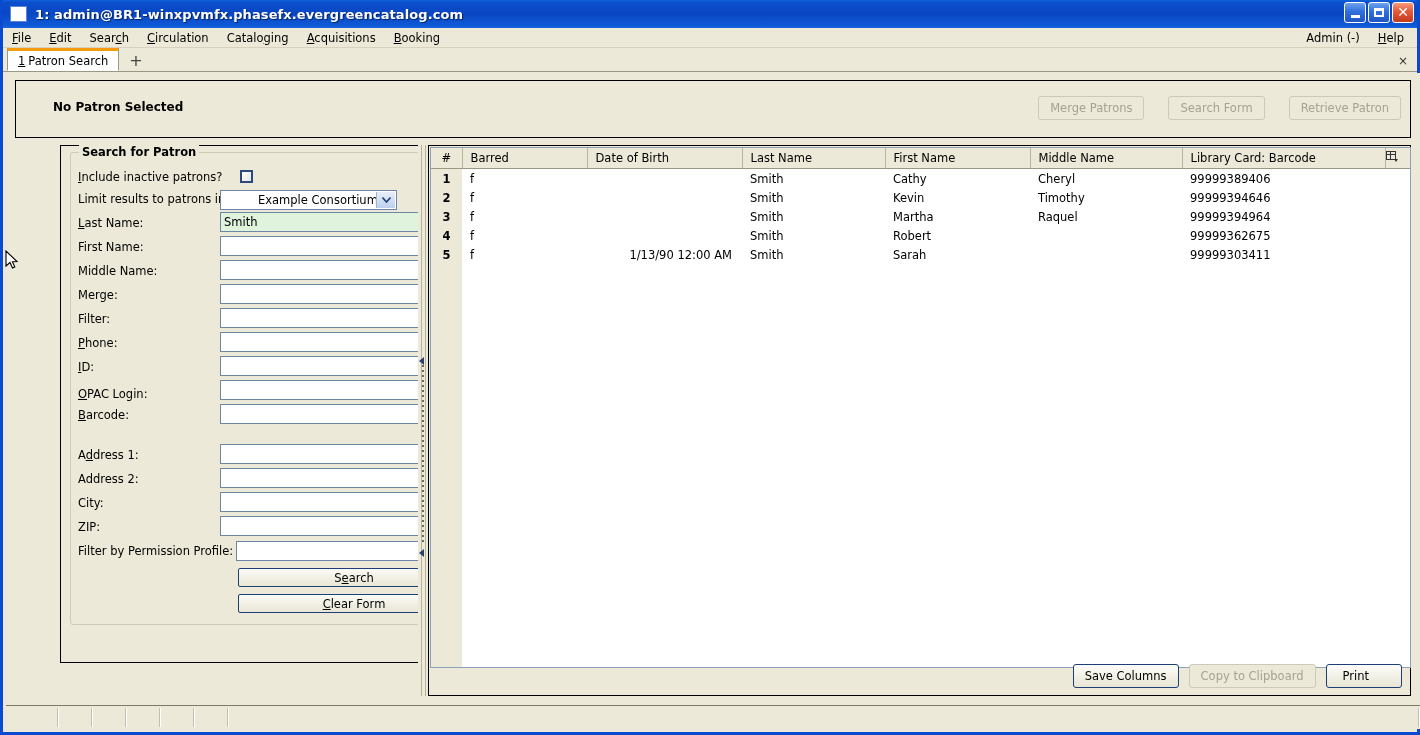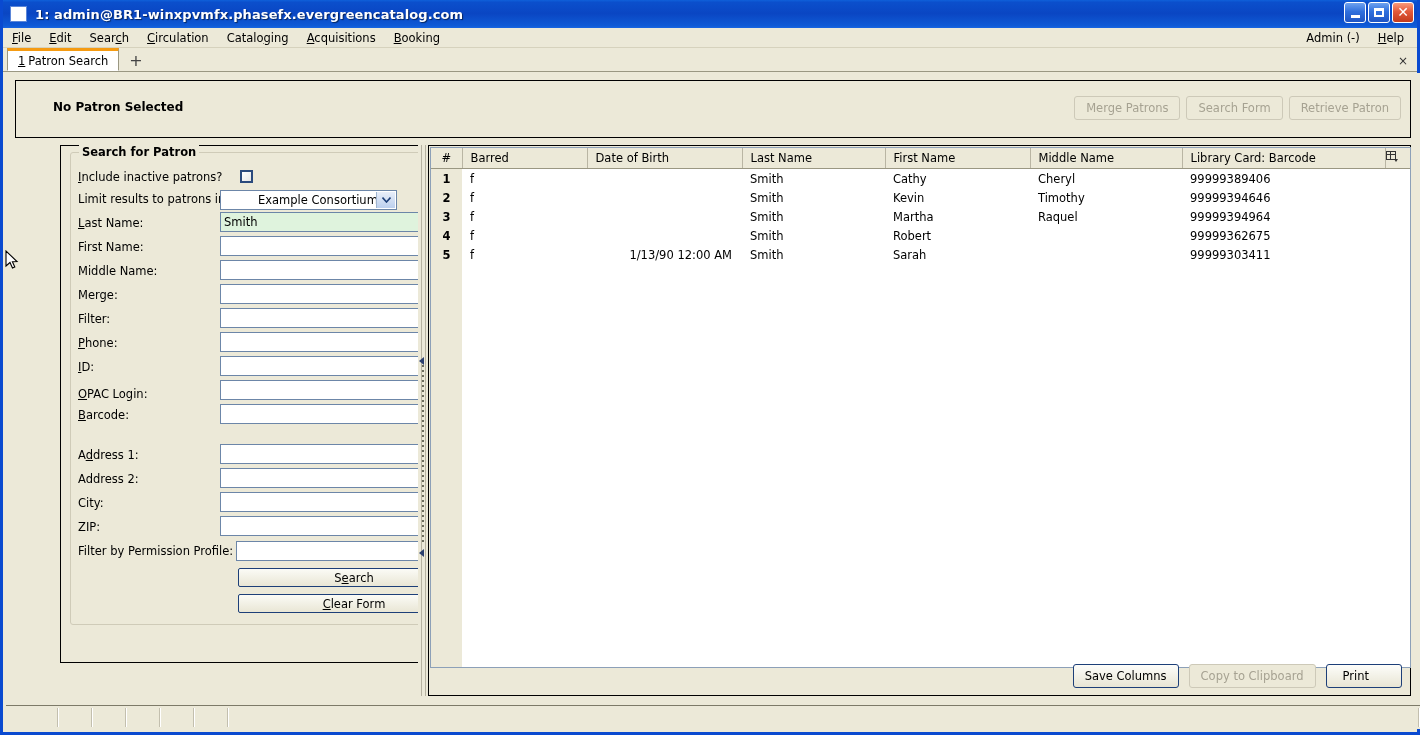--- a/index.html
+++ b/index.html
@@ -62,21 +62,21 @@
   
   .content{
     position:absolute;left:3px;top:73px;width:1414px;height:632px;
     box-sizing:border-box;background:#ece9d8;
   }
   .patron-bar{
     position:absolute;left:9px;top:7px;width:1396px;height:58px;
     box-sizing:border-box;border:1px solid #000;background:#ece9d8;
   }
   .patron-bar .pb-label{position:absolute;left:23px;top:19px;font-weight:bold;font-size:12px;margin-left:14px;}
-  .pb-btns{position:absolute;right:9px;top:15px;display:flex;gap:6px;}
+  .pb-btns{position:absolute;right:9px;top:15px;display:flex;gap:24px;}
   .btn{
     box-sizing:border-box;font-size:11.5px;padding:4px 11px;border-radius:3px;
     background:#ece9d8;border:1px solid #b4b0a0;color:#000;cursor:default;
     font-family:inherit;
   }
   .btn.disabled{color:#a6a292;border-color:#cdc9b8;}
   .btn.strong{border:1px solid #1d3f78;background:linear-gradient(to bottom,#fdfdfa,#e8e5d4);}
   
   .leftpane{
     position:absolute;left:9px;top:72px;width:403px;height:518px;

